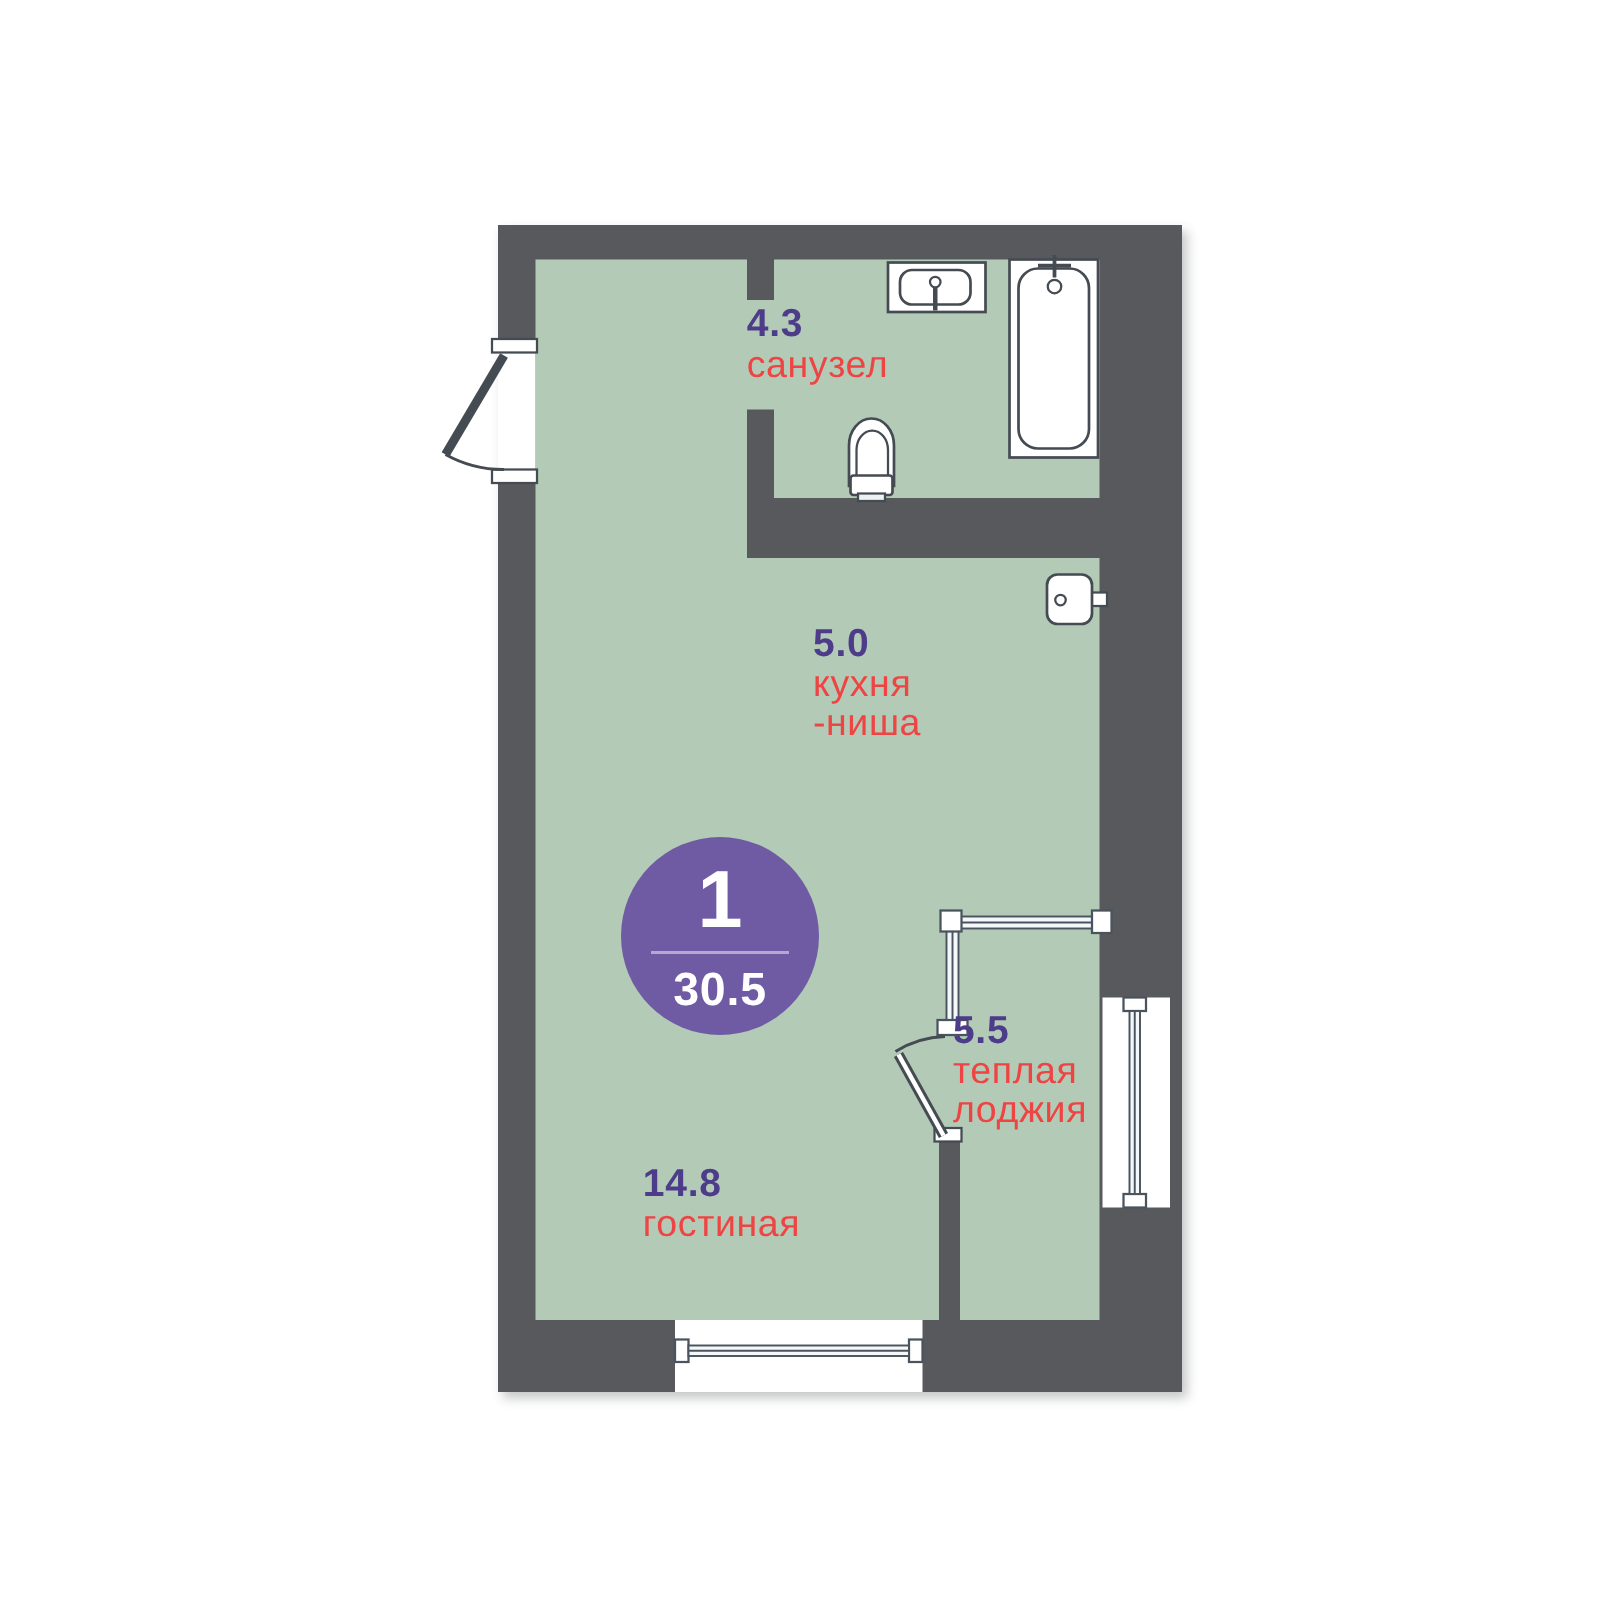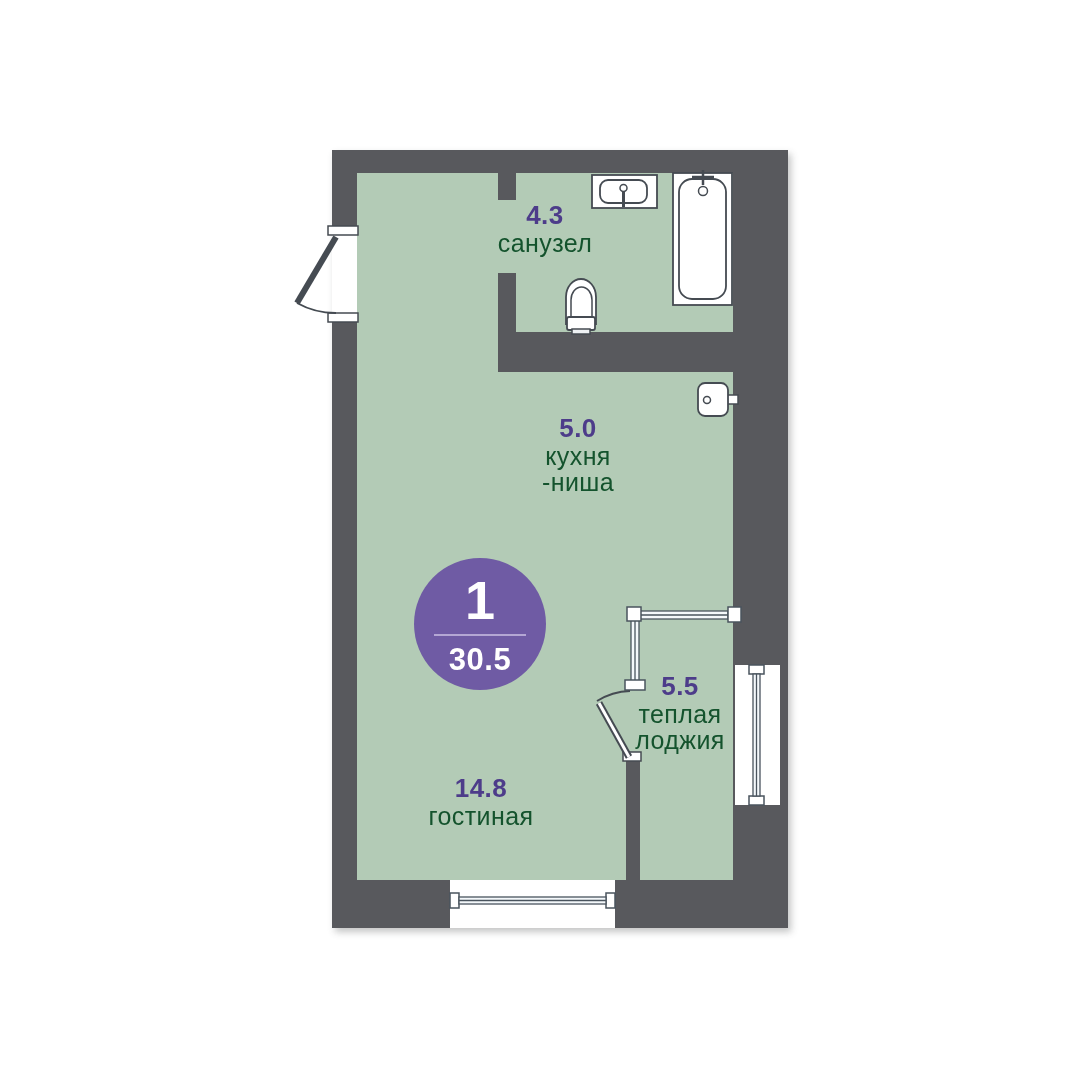--- a/index.html
+++ b/index.html
@@ -20,23 +20,23 @@
   .g-bathdoor  {left:166px;top:50px;  width:18px; height:73px;}
   .g-main      {left:166px;top:222px; width:235px;height:508px;}
   .opening{background:#ffffff;}
   .o-entrance  {left:0;    top:82px;  width:25px; height:84px;}
   .o-win-bottom{left:118px;top:730px; width:165px;height:48px;}
   .o-win-right {left:403px;top:515px; width:45px; height:140px;}
   .wall-stub   {left:294px;top:608px; width:14px; height:122px;background:#58595d;}
   
   .overlay{position:absolute;left:0;top:0;width:1080px;height:1080px;}
   
-  .label{position:absolute;transform:translateX(-50%);text-align:center;white-space:nowrap;}
+  .label{position:absolute;transform:translateX(-50%);text-align:left;white-space:nowrap;}
   .label .num{font-size:26px;font-weight:700;line-height:30px;color:#4d3c8a;letter-spacing:.5px;}
-  .label .nm {font-size:25px;font-weight:400;line-height:26px;color:#14532d;letter-spacing:.4px;}
+  .label .nm {font-size:25px;font-weight:400;line-height:26px;color:#ef4444;letter-spacing:.4px;}
   .l-hallway {left:419px;top:247px;}
   .l-bathroom{left:545px;top:200px;}
   .l-kitchen {left:578px;top:413px;}
   .l-living  {left:481px;top:753px;margin-top:20px;}
   .l-loggia  {left:680px;top:671px;}
   
   .badge{
     position:absolute;left:414px;top:558px;width:132px;height:132px;
     border-radius:50%;background:#6f5ba4;
     display:flex;flex-direction:column;align-items:center;justify-content:center;

